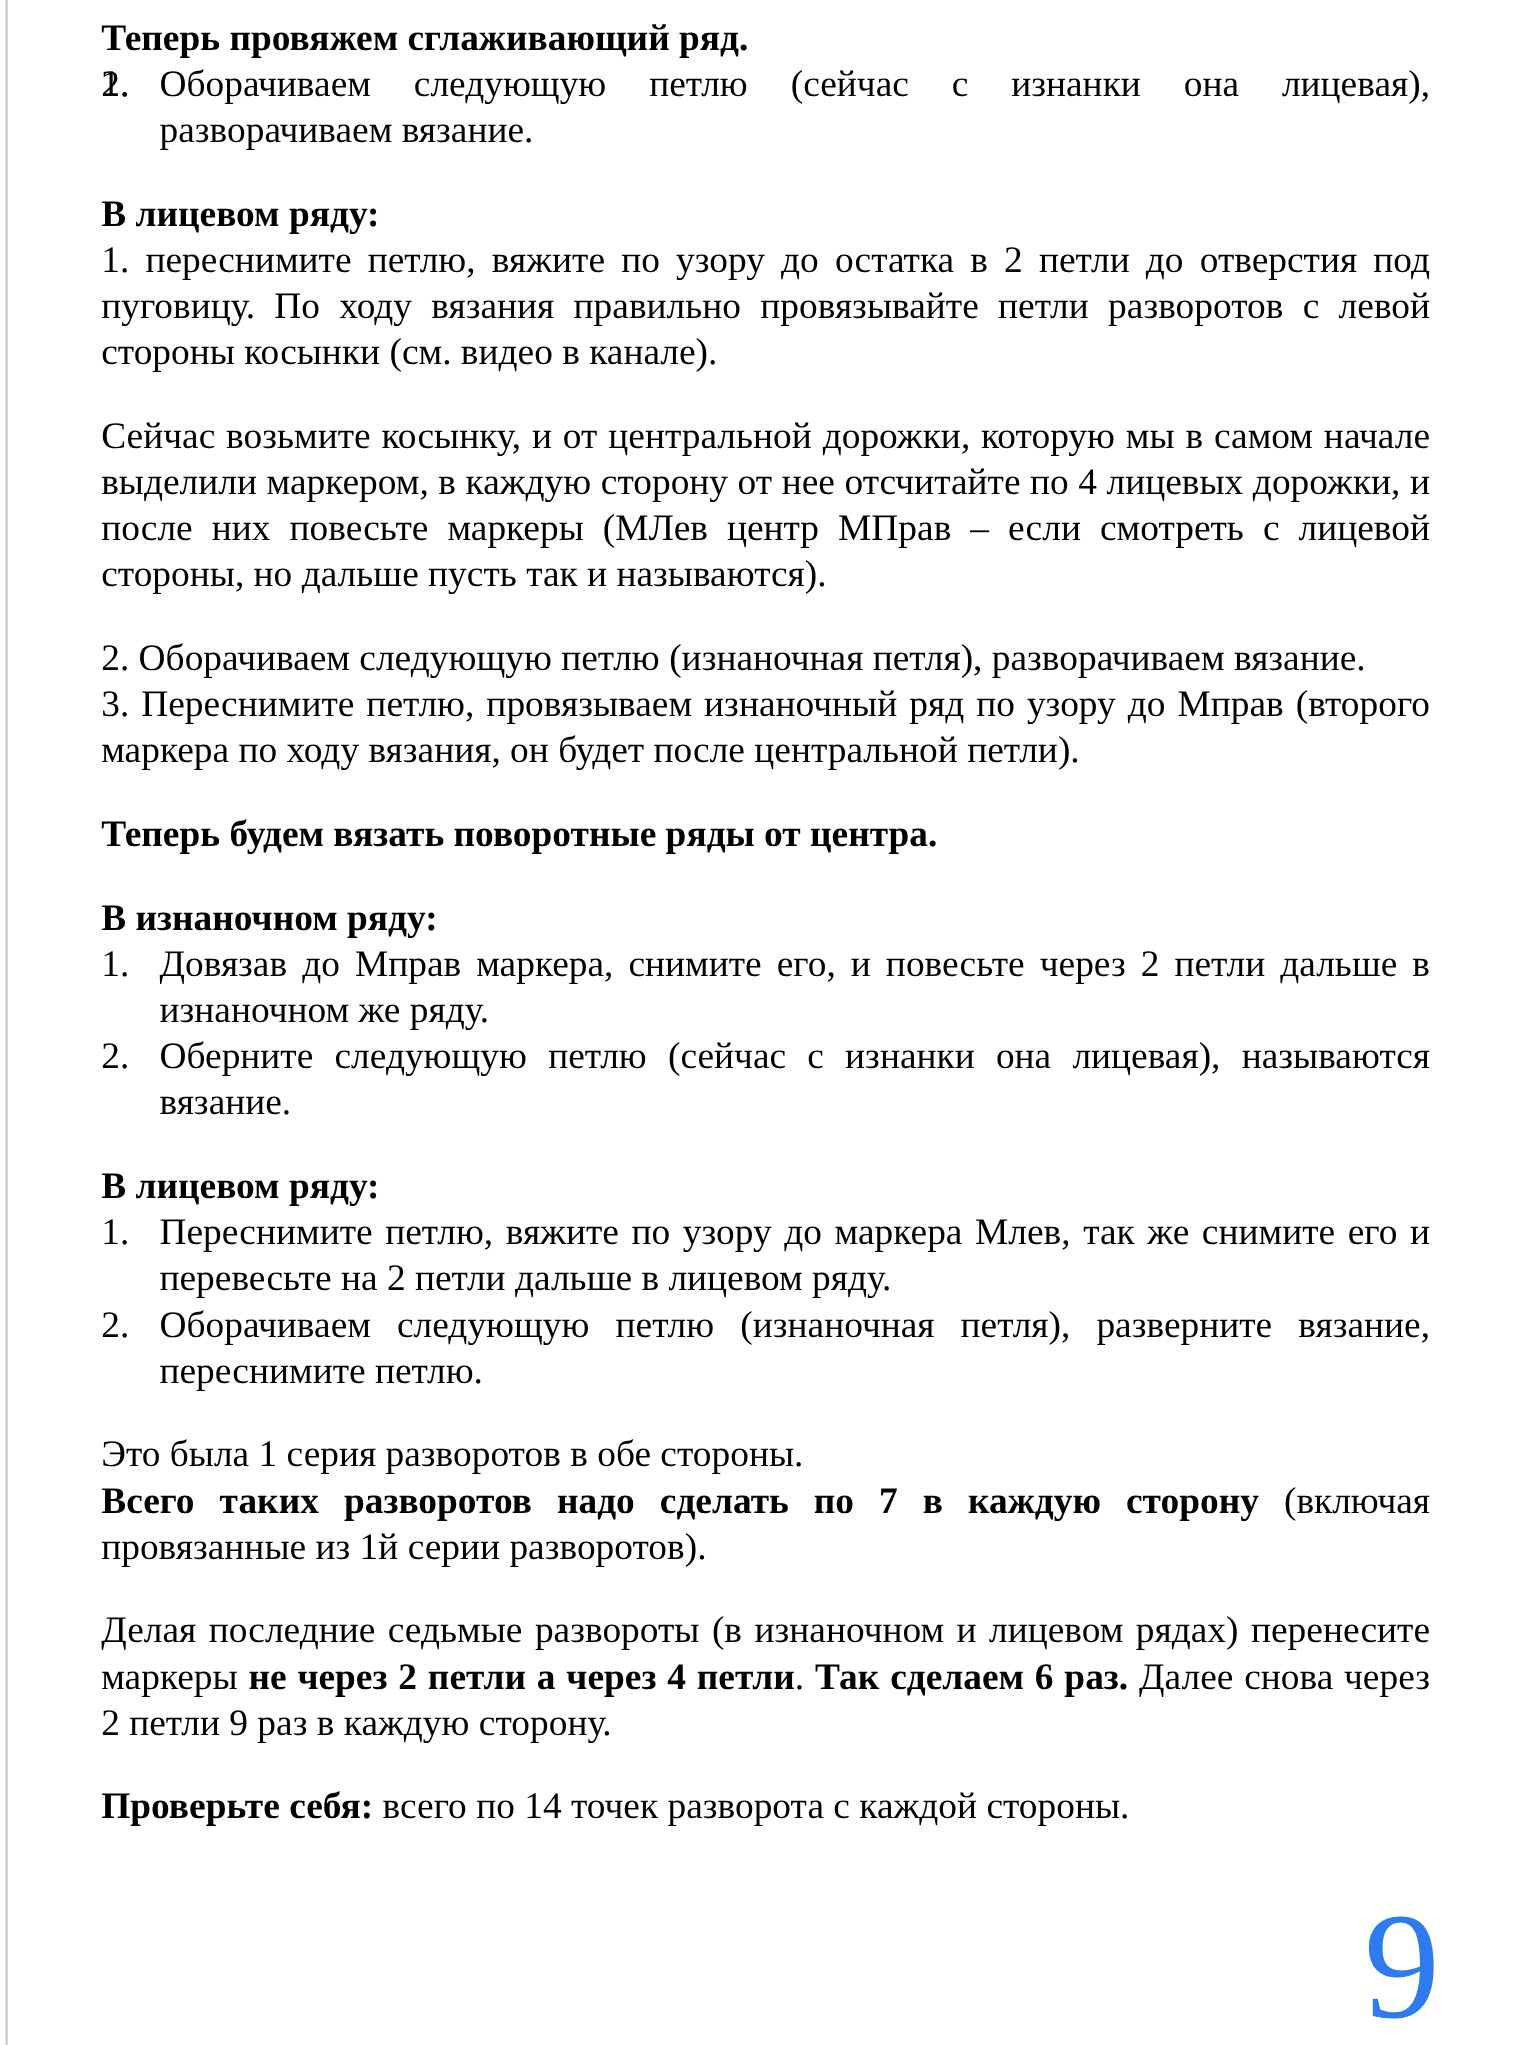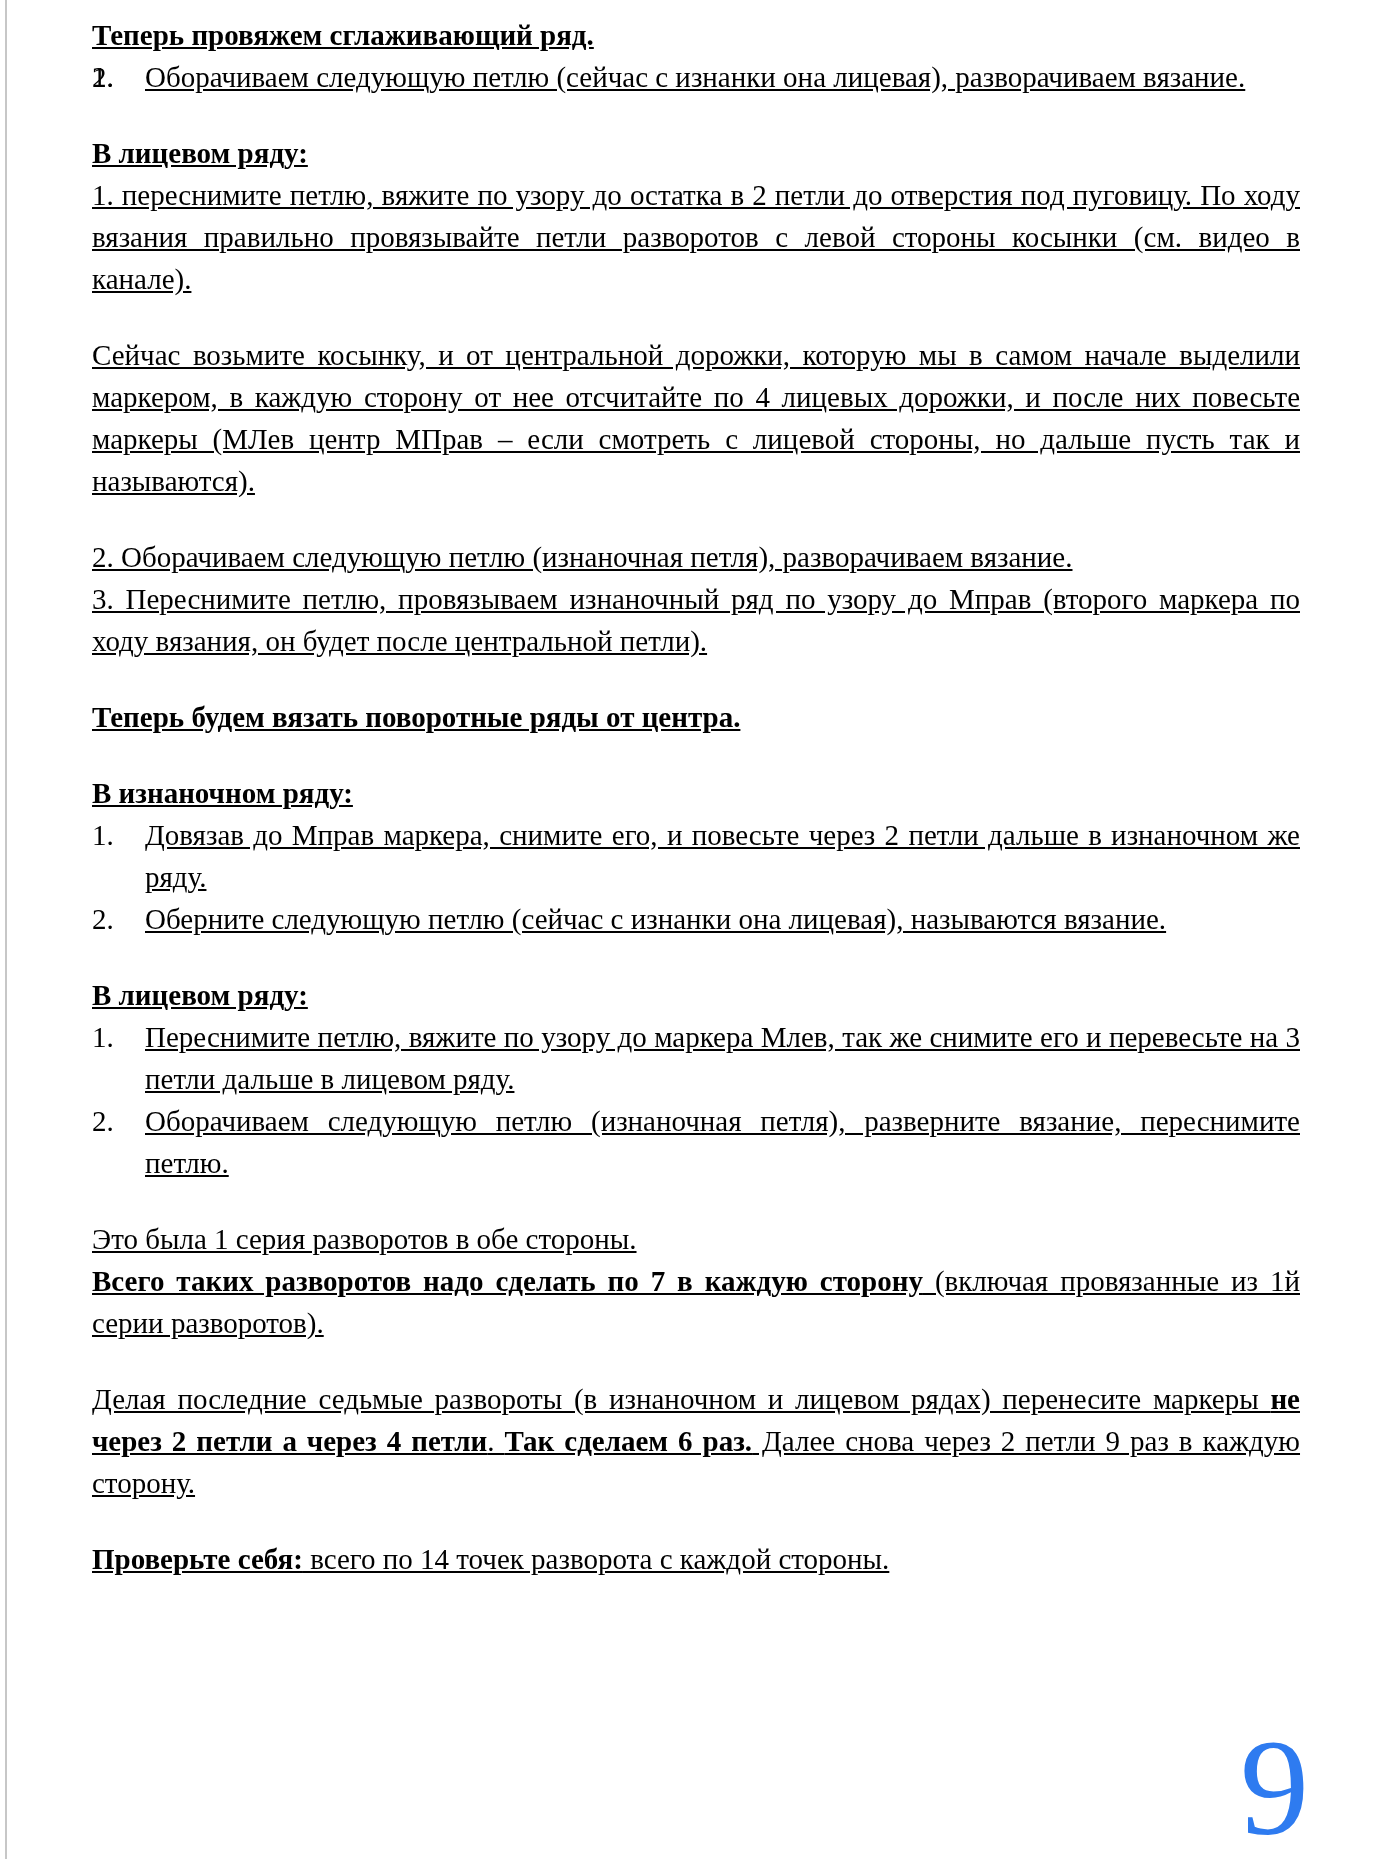--- a/index.html
+++ b/index.html
@@ -18,25 +18,24 @@
     width: 2px;
     background: #c7c7c7;
   }
   .content {
     position: absolute;
     left: 92px;
     top: 14px;
     width: 1208px;
   }
   .block {
-    font-size: 29px;
+    font-size: 34px;
     line-height: 42px;
     text-align: justify;
     margin: 0;
-    text-decoration: underline;
   }
   .block.gap { margin-top: 34px; }
   .block.heading { text-align: left; }
   .block.numbered {
     position: relative;
     padding-left: 53px;
   }
   .block.numbered .num {
     position: absolute;
     left: 0;
@@ -64,21 +63,21 @@
       <div class="block heading gap"><b>В лицевом ряду:</b></div>
       <div class="block paragraph"><span>1. переснимите петлю, вяжите по узору до остатка в 2 петли до отверстия под пуговицу. По ходу вязания правильно провязывайте петли разворотов с левой стороны косынки (см. видео в канале).</span></div>
       <div class="block paragraph gap"><span>Сейчас возьмите косынку, и от центральной дорожки, которую мы в самом начале выделили маркером, в каждую сторону от нее отсчитайте по 4 лицевых дорожки, и после них повесьте маркеры (МЛев центр МПрав – если смотреть с лицевой стороны, но дальше пусть так и называются).</span></div>
       <div class="block paragraph gap"><span>2. Оборачиваем следующую петлю (изнаночная петля), разворачиваем вязание.</span></div>
       <div class="block paragraph"><span>3. Переснимите петлю, провязываем изнаночный ряд по узору до Мправ (второго маркера по ходу вязания, он будет после центральной петли).</span></div>
       <div class="block heading gap"><b>Теперь будем вязать поворотные ряды от центра.</b></div>
       <div class="block heading gap"><b>В изнаночном ряду:</b></div>
       <div class="block numbered"><span class="num">1.</span><span><span>Довязав до Мправ маркера, снимите его, и повесьте через 2 петли дальше в изнаночном же ряду.</span></span></div>
       <div class="block numbered"><span class="num">2.</span><span><span>Оберните следующую петлю (сейчас с изнанки она лицевая), называются вязание.</span></span></div>
       <div class="block heading gap"><b>В лицевом ряду:</b></div>
-      <div class="block numbered"><span class="num">1.</span><span><span>Переснимите петлю, вяжите по узору до маркера Млев, так же снимите его и перевесьте на 3 петли дальше в лицевом ряду.</span></span></div>
+      <div class="block numbered"><span class="num">1.</span><span><span>Переснимите петлю, вяжите по узору до маркера Млев, так же снимите его и перевесьте на 2 петли дальше в лицевом ряду.</span></span></div>
       <div class="block numbered"><span class="num">2.</span><span><span>Оборачиваем следующую петлю (изнаночная петля), разверните вязание, переснимите петлю.</span></span></div>
       <div class="block paragraph gap"><span>Это была 1 серия разворотов в обе стороны.</span></div>
       <div class="block paragraph"><b>Всего таких разворотов надо сделать по 7 в каждую сторону</b><span> (включая провязанные из 1й серии разворотов).</span></div>
       <div class="block paragraph gap"><span>Делая последние седьмые развороты (в изнаночном и лицевом рядах) перенесите маркеры </span><b>не через 2 петли а через 4 петли</b><span>. </span><b>Так сделаем 6 раз.</b><span> Далее снова через 2 петли 9 раз в каждую сторону.</span></div>
       <div class="block paragraph gap"><b>Проверьте себя:</b><span> всего по 14 точек разворота с каждой стороны.</span></div>
     </div>
   <div class="page-number" style="color: rgb(46, 123, 240);">9</div>
 </div>
 
 </body></html>

